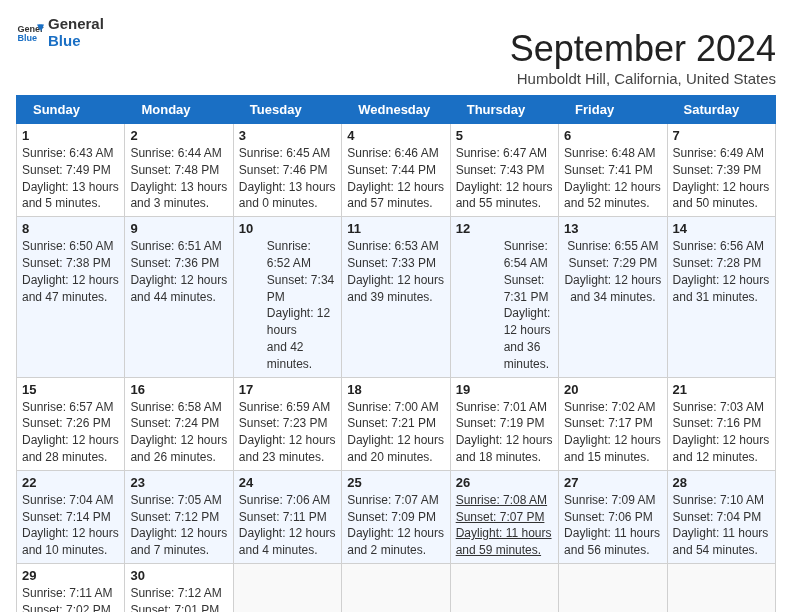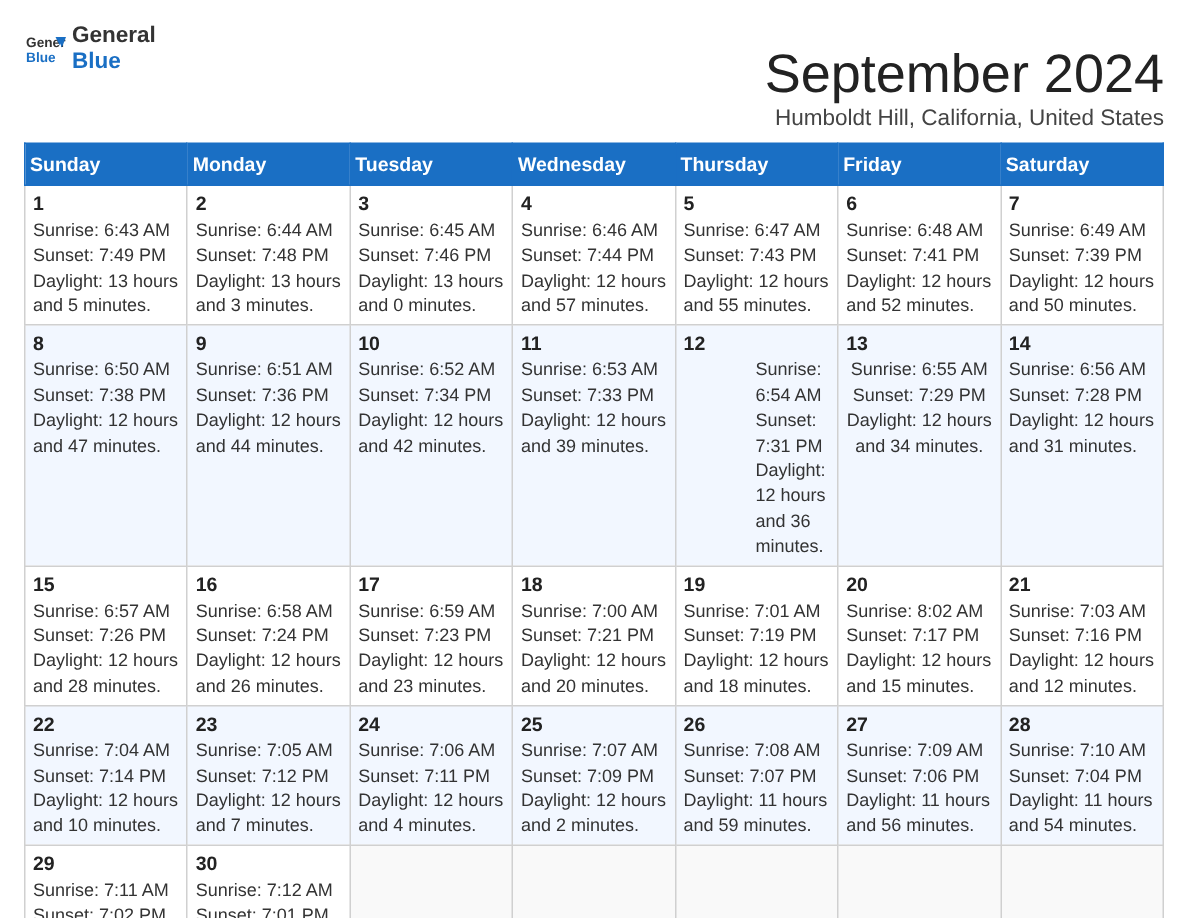--- a/index.html
+++ b/index.html
@@ -39,21 +39,21 @@
       color: #444;
     }
     .calendar-table {
       width: 100%;
       border-collapse: collapse;
       font-size: 10.5px;
     }
     .calendar-table thead th {
       background: #1a6fc4;
       color: #fff;
-      padding: 6px 3px;
+      padding: 6px 16px;
       text-align: left;
       font-size: 13px;
       font-weight: bold;
       border: 1px solid #1a6fc4;
     }
     .calendar-table tbody td {
       border: 1px solid #d0d0d0;
       padding: 4px 5px;
       vertical-align: top;
       width: calc(100% / 7);
@@ -177,21 +177,21 @@
         </td>
         <td>
           <span class="day-number">9</span>
           <div class="day-detail" style="white-space: pre-line;">Sunrise: 6:51 AM
 Sunset: 7:36 PM
 Daylight: 12 hours
 and 44 minutes.</div>
         </td>
         <td>
           <span class="day-number">10</span>
-          <div class="day-detail" style="white-space: pre-line;">Sunrise: 6:52 AM
+          <div class="day-detail" style="white-space: pre-line; margin-left: 28px;">Sunrise: 6:52 AM
 Sunset: 7:34 PM
 Daylight: 12 hours
 and 42 minutes.</div>
         </td>
         <td>
           <span class="day-number">11</span>
           <div class="day-detail" style="white-space: pre-line;">Sunrise: 6:53 AM
 Sunset: 7:33 PM
 Daylight: 12 hours
 and 39 minutes.</div>
@@ -249,21 +249,21 @@
         </td>
         <td>
           <span class="day-number">19</span>
           <div class="day-detail" style="white-space: pre-line;">Sunrise: 7:01 AM
 Sunset: 7:19 PM
 Daylight: 12 hours
 and 18 minutes.</div>
         </td>
         <td>
           <span class="day-number">20</span>
-          <div class="day-detail" style="white-space: pre-line;">Sunrise: 8:02 AM
+          <div class="day-detail" style="white-space: pre-line;">Sunrise: 7:02 AM
 Sunset: 7:17 PM
 Daylight: 12 hours
 and 15 minutes.</div>
         </td>
         <td>
           <span class="day-number">21</span>
           <div class="day-detail" style="white-space: pre-line;">Sunrise: 7:03 AM
 Sunset: 7:16 PM
 Daylight: 12 hours
 and 12 minutes.</div>
@@ -293,21 +293,21 @@
         </td>
         <td>
           <span class="day-number">25</span>
           <div class="day-detail" style="white-space: pre-line;">Sunrise: 7:07 AM
 Sunset: 7:09 PM
 Daylight: 12 hours
 and 2 minutes.</div>
         </td>
         <td>
           <span class="day-number">26</span>
-          <div class="day-detail" style="white-space: pre-line;">Sunrise: 7:08 AM
+          <div class="day-detail" style="white-space: pre-line; text-decoration: underline;">Sunrise: 7:08 AM
 Sunset: 7:07 PM
 Daylight: 11 hours
 and 59 minutes.</div>
         </td>
         <td>
           <span class="day-number">27</span>
           <div class="day-detail" style="white-space: pre-line;">Sunrise: 7:09 AM
 Sunset: 7:06 PM
 Daylight: 11 hours
 and 56 minutes.</div>

